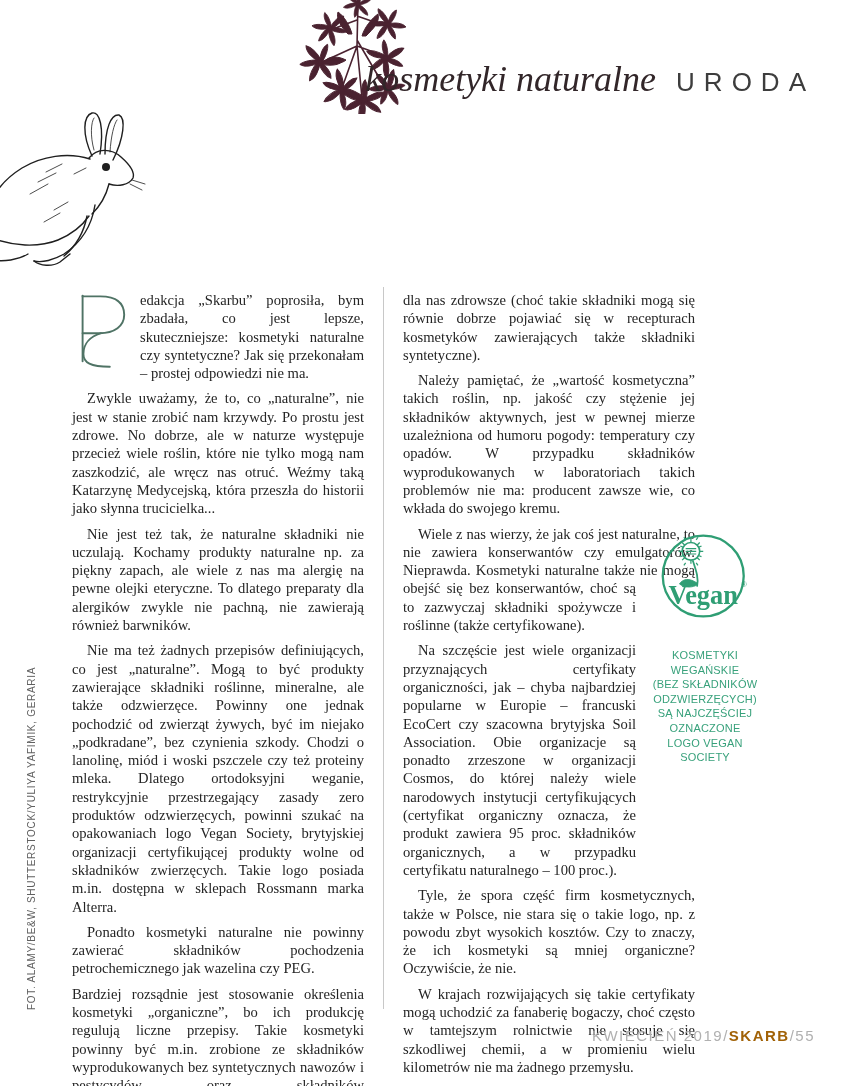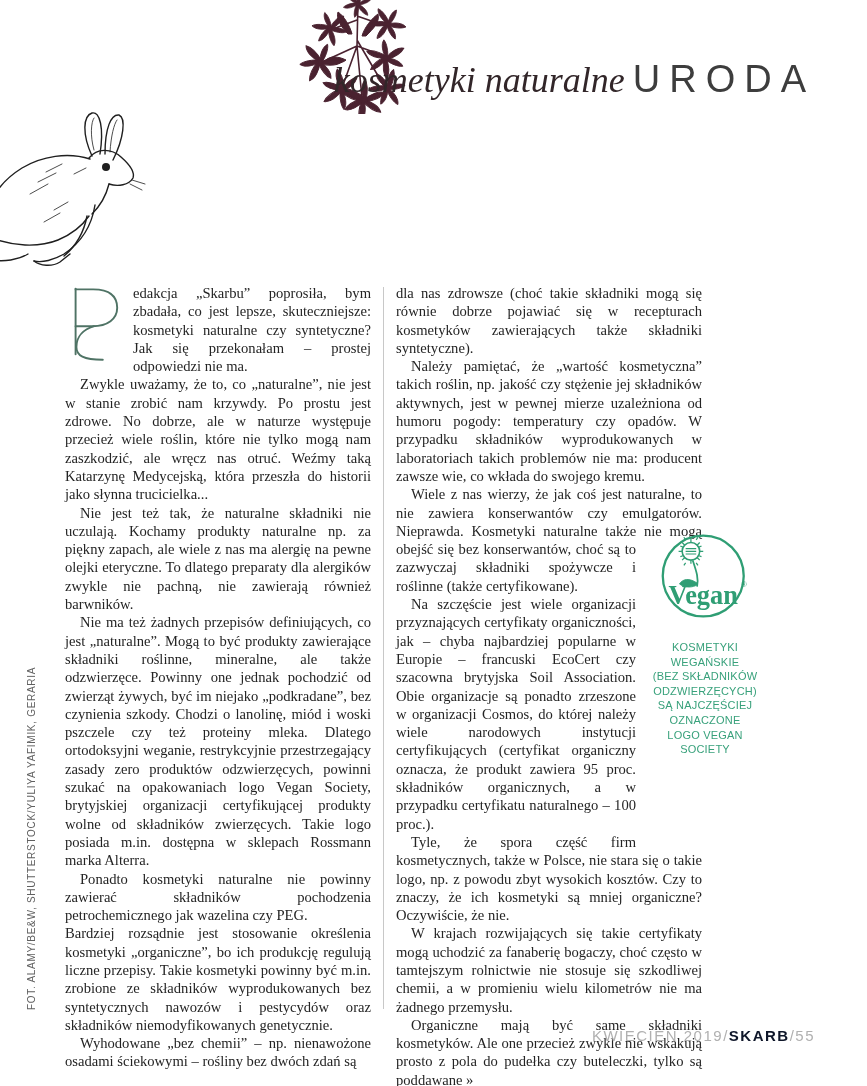--- a/index.html
+++ b/index.html
@@ -1,52 +1,52 @@
 <!DOCTYPE html>
 <html><head>
 <meta charset="utf-8">
 <style>
   html,body{margin:0;padding:0;background:#ffffff;}
   .page{position:relative;width:867px;height:1086px;background:#ffffff;overflow:hidden;
         font-family:"Liberation Serif",serif;color:#242424;}
 
   
   .plant{position:absolute;left:296px;top:0;}
-  .header-line{position:absolute;top:58px;right:52px;display:flex;align-items:baseline;gap:8px;white-space:nowrap;}
+  .header-line{position:absolute;top:58px;right:52px;display:flex;align-items:baseline;gap:20px;white-space:nowrap;}
   .title-italic{font-family:"Liberation Serif",serif;font-style:italic;font-size:36px;color:#322629;}
-  .title-caps{font-family:"Liberation Sans",sans-serif;font-size:38px;letter-spacing:9px;color:#3d3d3d;font-weight:400;}
+  .title-caps{font-family:"Liberation Sans",sans-serif;font-size:26px;letter-spacing:9px;color:#3d3d3d;font-weight:400;}
 
   .rabbit{position:absolute;left:-6px;top:110px;}
 
   
   .col{position:absolute;top:284px;width:306px;}
   .col1{left:65px;}
   .col2{left:396px;}
   .divider{position:absolute;left:383px;top:287px;width:1px;height:722px;background:#c8c8c8;}
 
-  .col p{margin:0;text-align:justify;font-size:14.6px;line-height:18.3px;text-indent:15px;}
+  .col p{margin:7px;text-align:justify;font-size:14.6px;line-height:18.3px;text-indent:15px;}
   .col p.noindent{text-indent:0;}
   .section-heading{font-family:"Liberation Sans",sans-serif;font-weight:bold;font-size:16.5px;
         letter-spacing:.2px;color:#1a362c;margin:9px 0 4px 0;}
 
   .dropcap{float:left;width:60px;height:76px;margin:3px 8px 0 0;}
   .dropcap svg{display:block;}
 
   
   .logo-spacer{float:right;width:66px;height:348px;shape-outside:inset(56px 0 0 0);}
 
   
   .vegan-box{position:absolute;left:644px;top:532px;width:122px;text-align:center;}
-  .vegan-caption{margin-top:16px;font-family:"Liberation Sans",sans-serif;font-size:11px;
+  .vegan-caption{margin-top:24px;font-family:"Liberation Sans",sans-serif;font-size:11px;
         line-height:14.6px;color:#38a17b;letter-spacing:.2px;}
 
   
   .footer{position:absolute;top:1027px;right:52px;font-family:"Liberation Sans",sans-serif;
         font-size:15px;letter-spacing:1.5px;color:#b0b0b0;white-space:nowrap;}
-  .footer .brand{color:#0f172a;font-weight:bold;}
+  .footer .brand{color:#a16207;font-weight:bold;}
   .credit{position:absolute;left:26px;top:688px;height:322px;writing-mode:vertical-rl;
         transform:rotate(180deg);font-family:"Liberation Sans",sans-serif;font-size:10px;
         letter-spacing:.7px;color:#606060;white-space:nowrap;}
 </style>
 </head>
 <body>
 
 <div class="page">
 
   <svg class="plant" width="122" height="114" viewBox="0 0 122 114">

